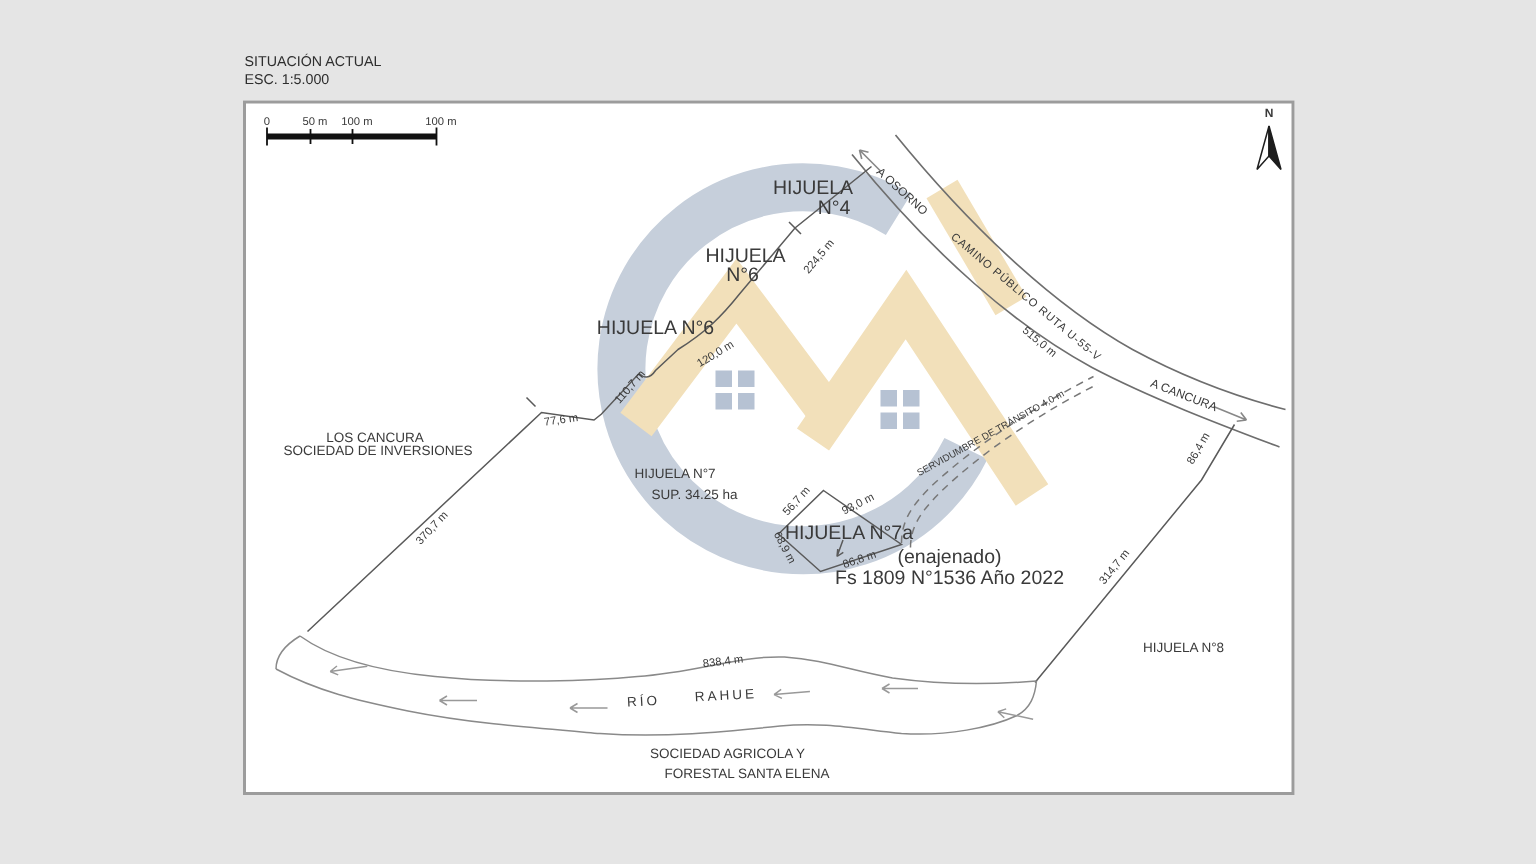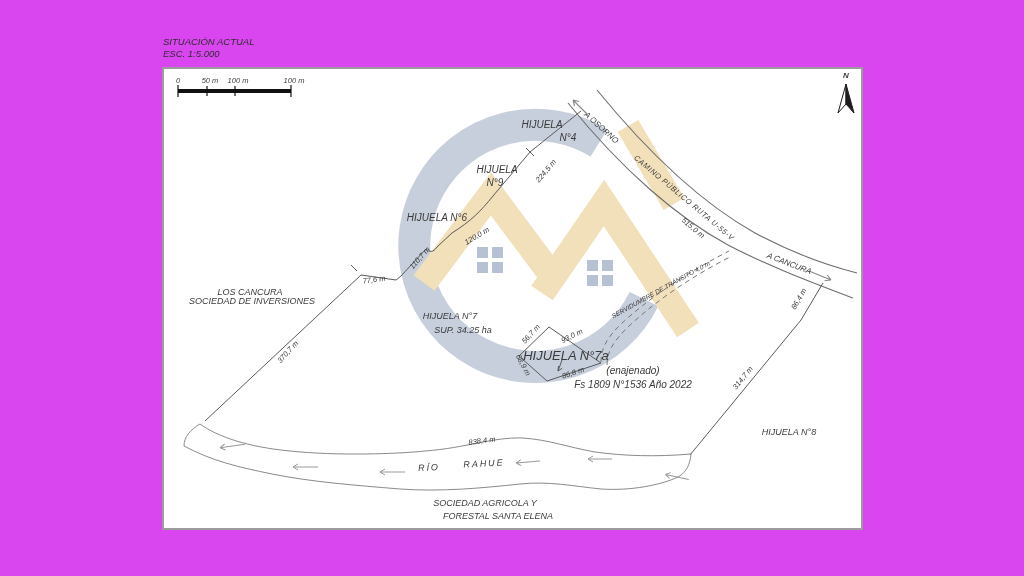--- a/index.html
+++ b/index.html
@@ -1,26 +1,26 @@
 <!DOCTYPE html>
 <html><head>
 <meta charset="utf-8">
 <style>
   html,body{margin:0;padding:0;background:#fff;}
-  .stage{position:relative;width:1024px;height:576px;background:#d946ef;overflow:hidden;
-         font-family:"Liberation Sans",sans-serif;color:#333;font-style:italic;}
+  .stage{position:relative;width:1024px;height:576px;background:#e5e5e5;overflow:hidden;
+         font-family:"Liberation Sans",sans-serif;color:#333;}
   .frame{position:absolute;left:162px;top:67px;width:701px;height:463px;
          border:2px solid #9c9c9c;box-sizing:border-box;background:#fff;}
   svg.overlay{position:absolute;left:0;top:0;width:1024px;height:576px;}
   .lbl{position:absolute;white-space:nowrap;color:#3a3a3a;line-height:1;
        transform:translate(-50%,-50%);}
   .lbl-left{position:absolute;white-space:nowrap;color:#2e2e2e;line-height:1;
        transform:translate(0,-50%);}
   .f65{font-size:6.5px;} .f72{font-size:13px;} .f75{font-size:7.5px;}
-  .f8{font-size:8px;} .f85{font-size:10px;} .f9{font-size:9px;} .f95{font-size:9.5px;}
+  .f8{font-size:8px;} .f85{font-size:13px;} .f9{font-size:9px;} .f95{font-size:9.5px;}
   .bold{font-weight:bold;}
 </style>
 </head>
 <body>
 
 <div class="stage">
 
   <div class="lbl-left f95" style="left:163px;top:42px;">SITUACIÓN ACTUAL</div>
   <div class="lbl-left f95" style="left:163px;top:54px;">ESC. 1:5.000</div>
 
@@ -100,23 +100,23 @@
   </svg>
 
   <div class="lbl f75" style="left:178px;top:81px;">0</div>
   <div class="lbl f75" style="left:210px;top:81px;">50 m</div>
   <div class="lbl f75" style="left:238px;top:81px;">100 m</div>
   <div class="lbl f75" style="left:294px;top:81px;">100 m</div>
 
   <div class="lbl f8 bold" style="left:846px;top:76px;">N</div>
 
   <div class="lbl f85" style="left:542px;top:125px;">HIJUELA</div>
-  <div class="lbl f85" style="left:568px;top:138px;">N°4</div>
+  <div class="lbl f85" style="left:556px;top:138px;">N°4</div>
   <div class="lbl f85" style="left:497px;top:170px;">HIJUELA</div>
-  <div class="lbl f85" style="left:495px;top:183px;">N°9</div>
+  <div class="lbl f85" style="left:495px;top:183px;">N°6</div>
   <div class="lbl f85" style="left:437px;top:218px;">HIJUELA N°6</div>
   <div class="lbl f9" style="left:450px;top:316px;">HIJUELA N°7</div>
   <div class="lbl f9" style="left:452px;top:330px;margin-left:11px;">SUP. 34.25 ha</div>
   <div class="lbl f72" style="left:566px;top:355px;">HIJUELA N°7a</div>
   <div class="lbl f85" style="left:633px;top:371px;text-align:center;">(enajenado)</div>
   <div class="lbl f85" style="left:633px;top:385px;">Fs 1809 N°1536 Año 2022</div>
   <div class="lbl f9" style="left:789px;top:432px;">HIJUELA N°8</div>
 
   <div class="lbl f9" style="left:252px;top:280px;margin-top:21px;">SOCIEDAD DE INVERSIONES</div>
   <div class="lbl f9" style="left:250px;top:292px;">LOS CANCURA</div>

